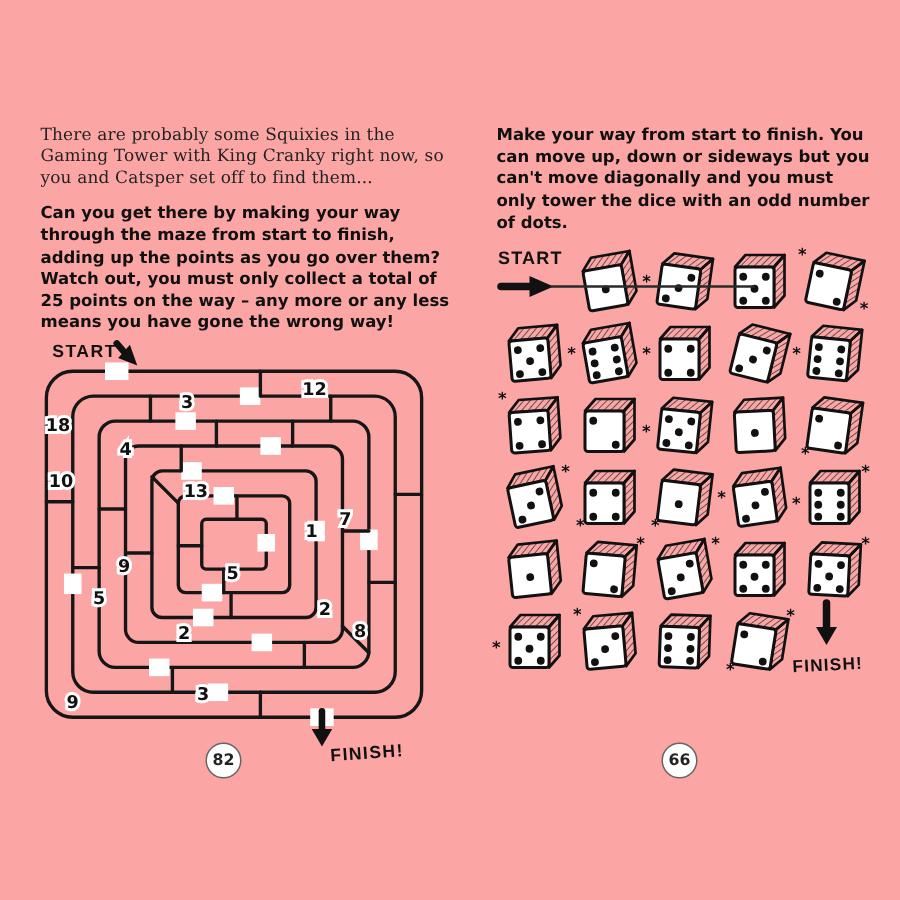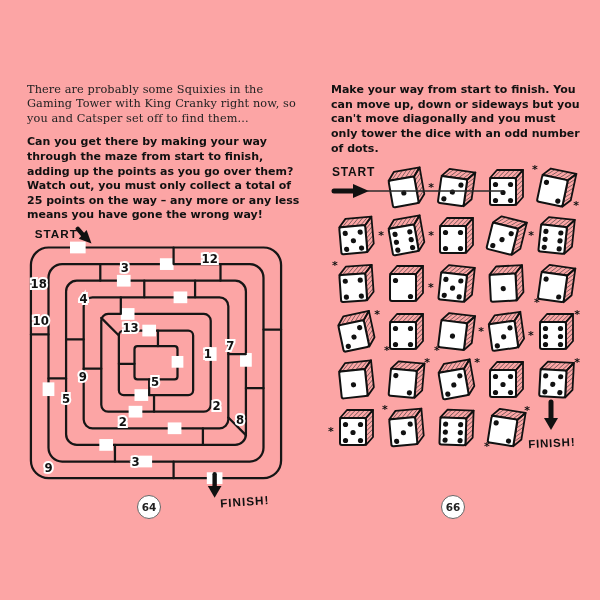--- a/index.html
+++ b/index.html
@@ -530,15 +530,15 @@
         <path class="ov-thin" d="M36 27 H172"></path>
         <g>
           <path class="ov-thick" d="M220 238 V254" stroke-width="4"></path>
           <polygon class="ov-head" points="220,266 213,254 227,254"></polygon>
         </g>
         <text class="ov-label" x="221" y="283" text-anchor="middle" transform="rotate(-3 221 283)" style="font-size:11.5px">FINISH!</text>
       </svg>
     </div>
   </div>
 
-  <div class="badge" id="badge-left">64</div>
+  <div class="badge" id="badge-left">82</div>
   <div class="badge" id="badge-right">66</div>
 </div>
 
 </body></html>

